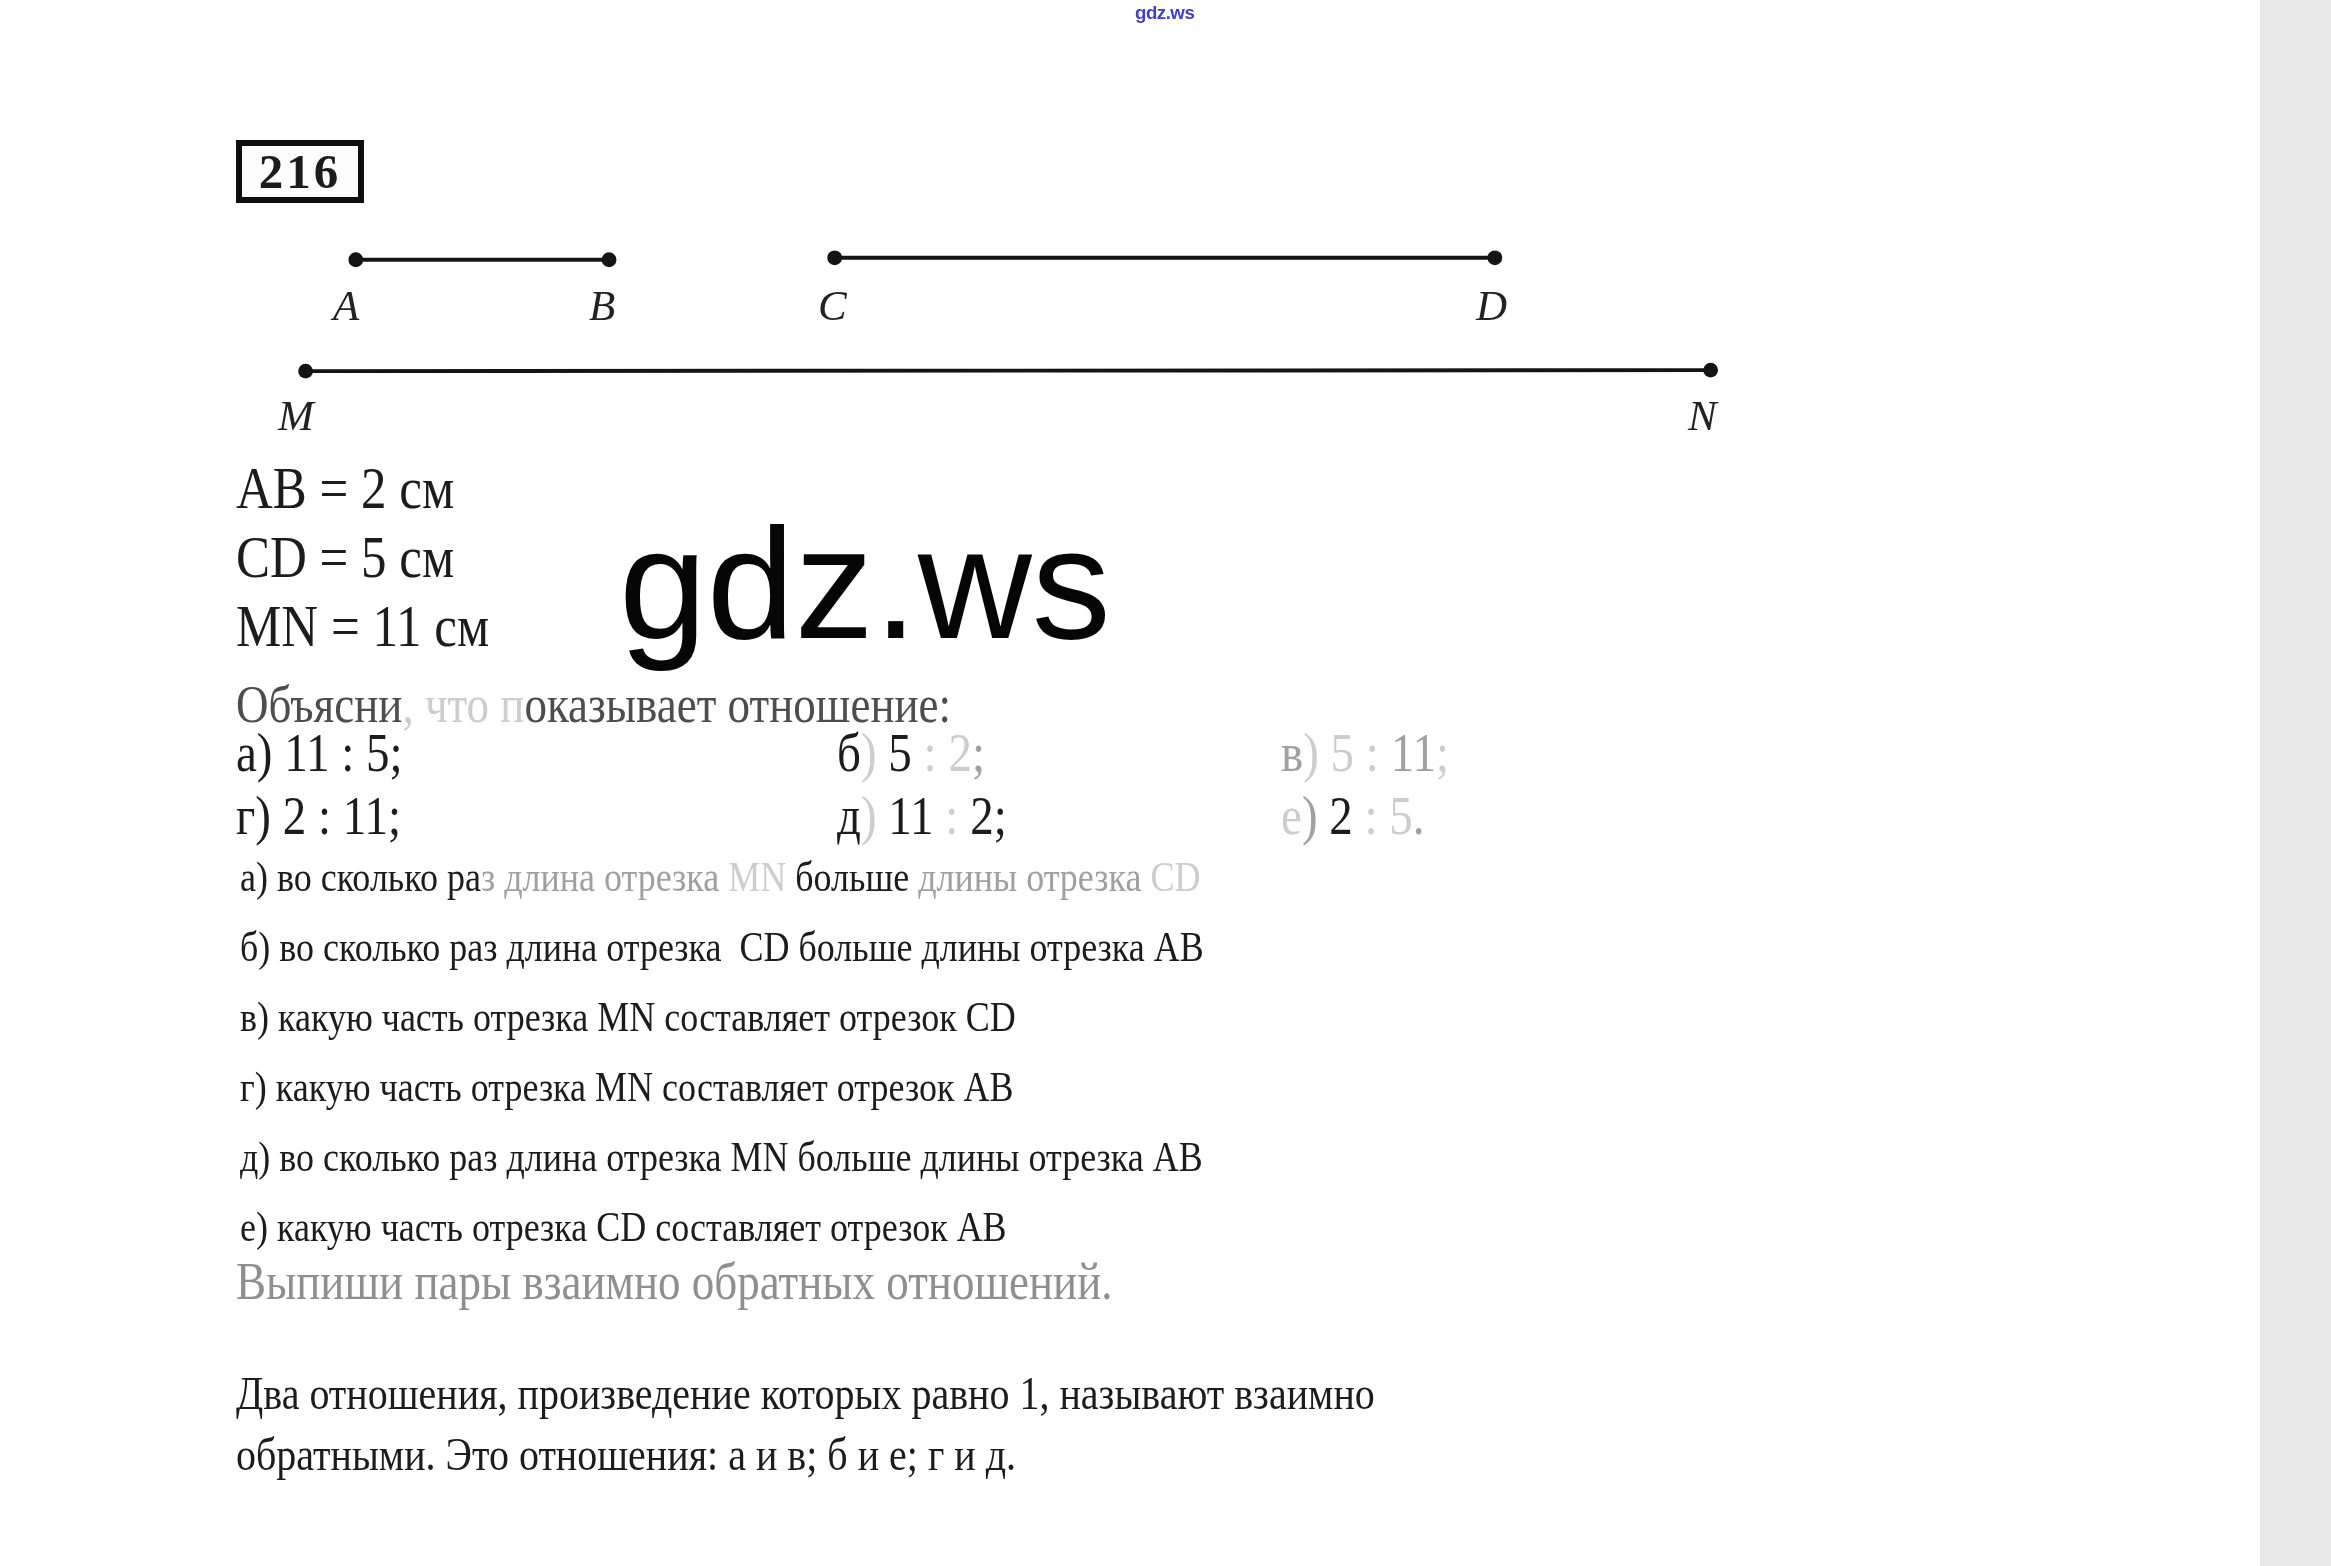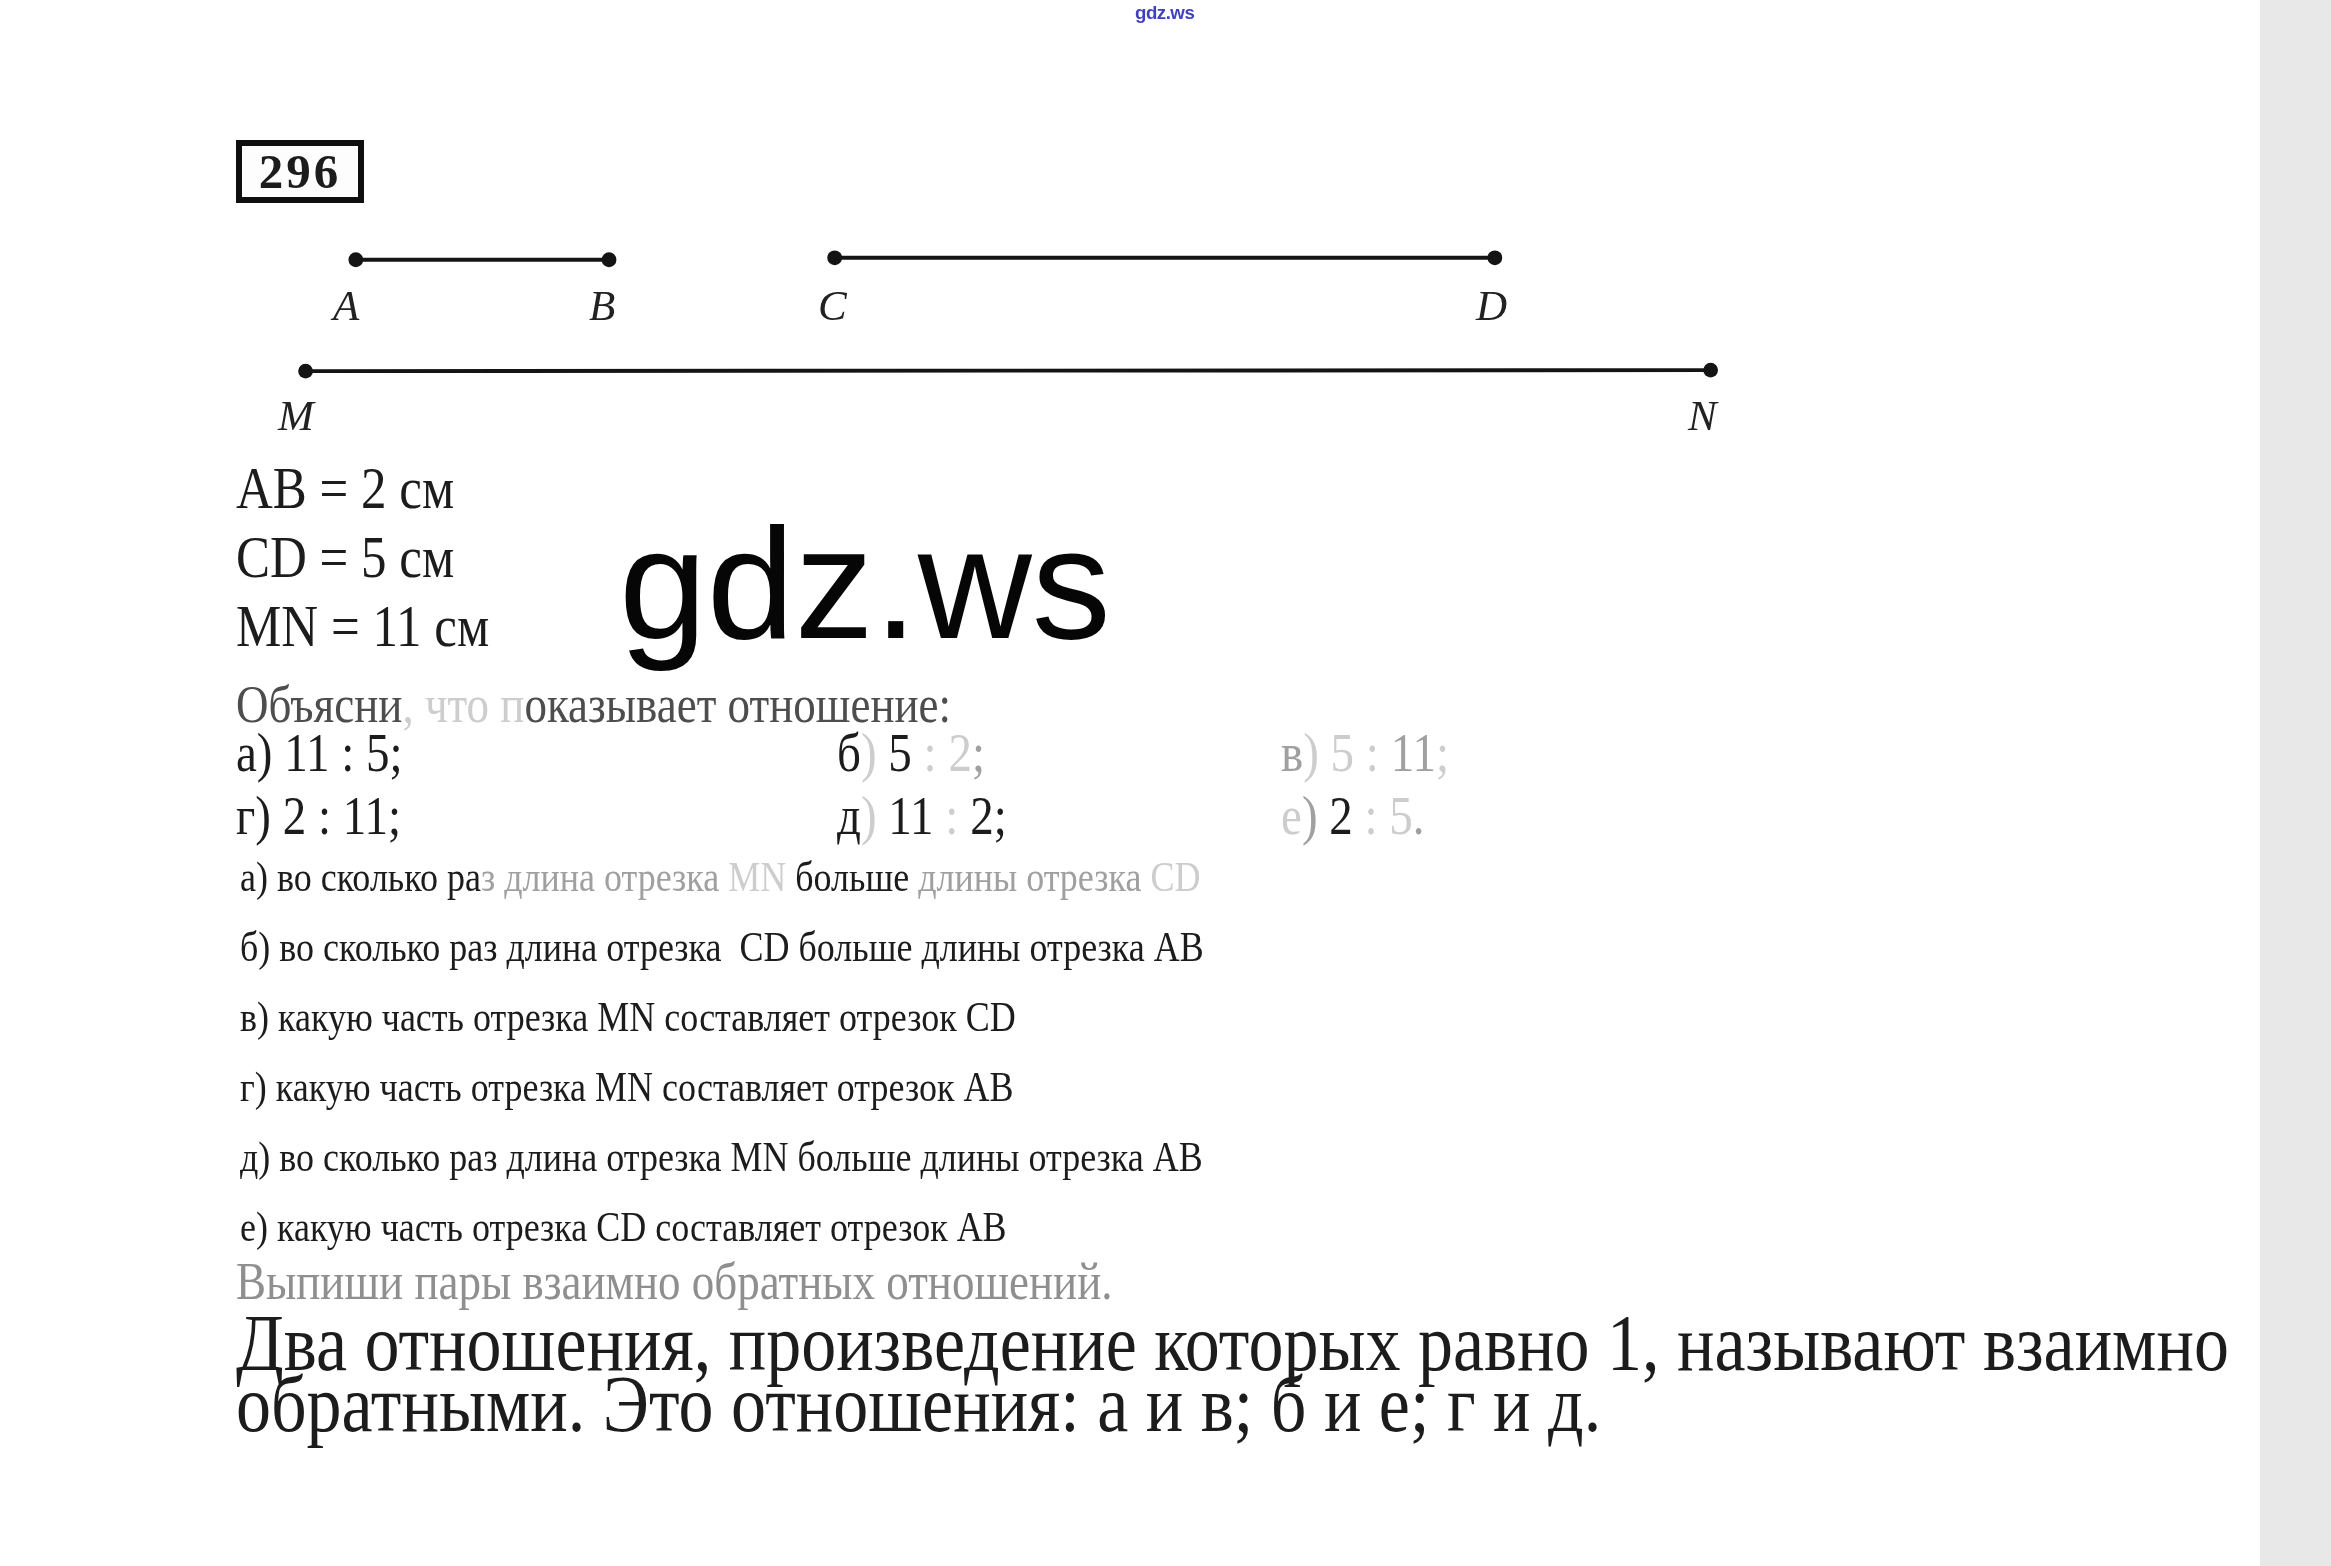--- a/index.html
+++ b/index.html
@@ -71,32 +71,32 @@
   .ratio-item{
     position:absolute;font-size:47px;height:59px;
     display:flex;align-items:center;
   }
   .r1{top:722px;} .r2{top:785px;}
   .c1{left:236px;} .c2{left:837px;} .c3{left:1281px;}
 
   .answers{position:absolute;left:240px;top:842px;font-size:36px;}
   .answers .line{height:70px;display:flex;align-items:center;}
 
-  .conclusion{position:absolute;left:236px;top:1312px;font-size:70px;font-family:Liberation Serif, serif;}
+  .conclusion{position:absolute;left:236px;top:1363px;font-size:40px;font-family:Liberation Serif, serif;}
   .conclusion .line{height:61px;display:flex;align-items:center;}
 </style>
 </head>
 <body>
 
 <div class="page">
 
   <div class="top-mark">gdz.ws</div>
 
   <div class="num-box">
-    <span>296</span>
+    <span>216</span>
   </div>
 
   <svg class="diagram-svg" width="1478" height="217" viewBox="0 0 1500 220">
     <line x1="81" y1="24" x2="338" y2="24" stroke="#141414" stroke-width="4"></line>
     <circle cx="81" cy="24" r="7.5" fill="#141414"></circle>
     <circle cx="338" cy="24" r="7.5" fill="#141414"></circle>
 
     <line x1="567" y1="22" x2="1237" y2="22" stroke="#141414" stroke-width="4"></line>
     <circle cx="567" cy="22" r="7.5" fill="#141414"></circle>
     <circle cx="1237" cy="22" r="7.5" fill="#141414"></circle>

